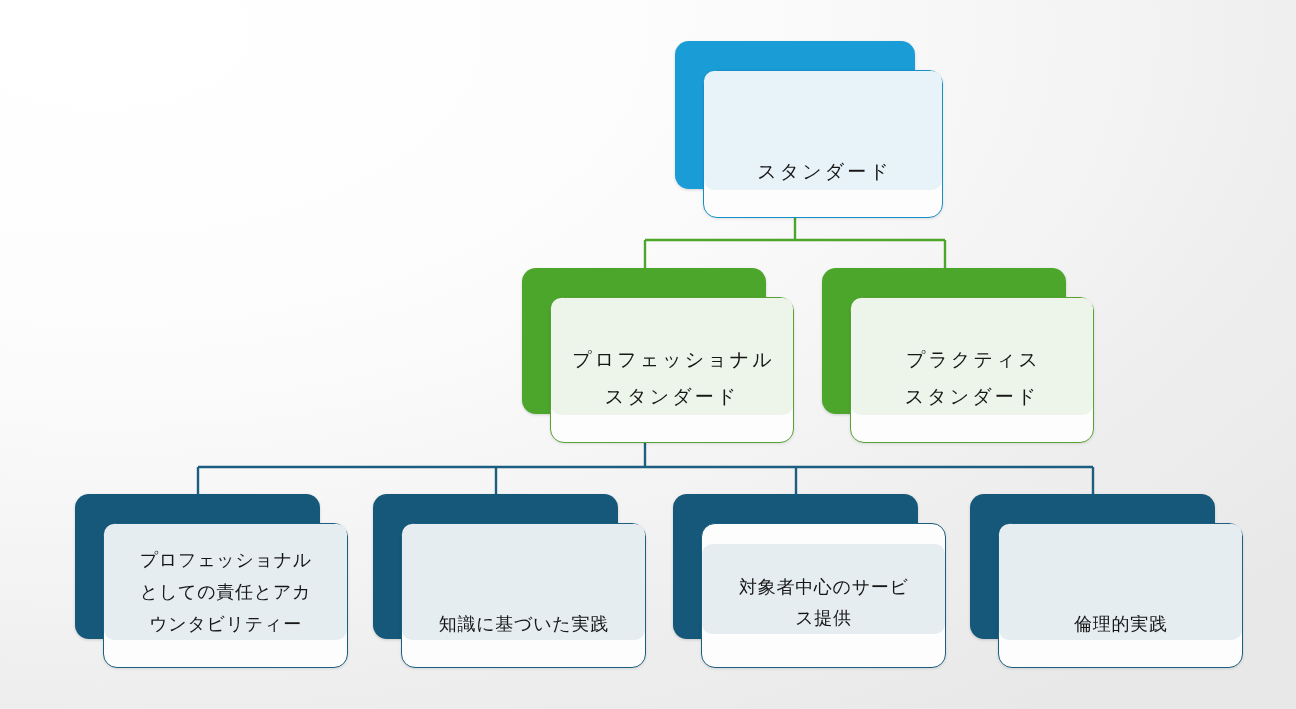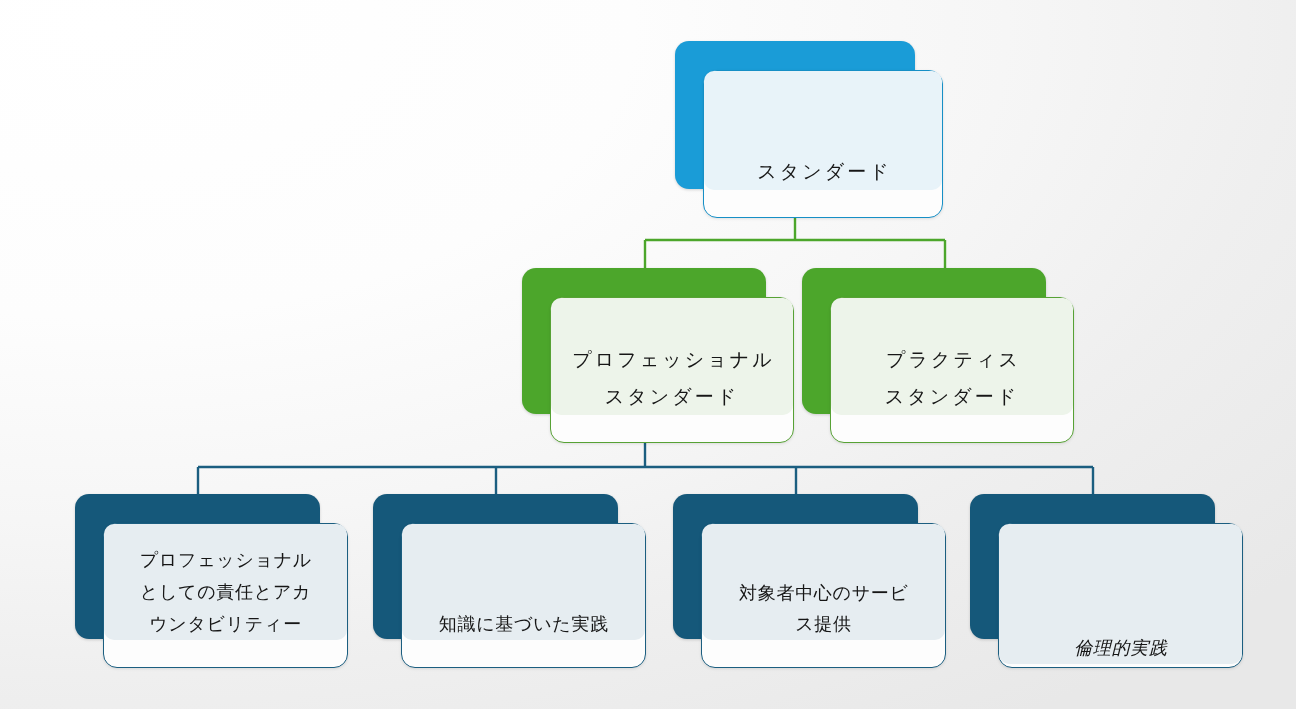--- a/index.html
+++ b/index.html
@@ -126,21 +126,21 @@
   <div class="node green" style="left:522px; top:268px; width:272px; height:175px;">
     <div class="backcard" style="width:244px; height:146px;"></div>
     <div class="frontcard" style="left:28px; top:29px; width:244px; height:146px;">
       <div class="inner" style="height:117px;">
         <span class="label">プロフェッショナル
 スタンダード</span>
       </div>
     </div>
   </div>
 
-  <div class="node green" style="left:802px; top:268px; width:280px; height:175px;">
+  <div class="node green" style="left:822px; top:268px; width:280px; height:175px;">
     <div class="backcard" style="width:244px; height:146px;"></div>
     <div class="frontcard" style="left:28px; top:29px; width:244px; height:146px;">
       <div class="inner" style="height:117px;">
         <span class="label">プラクティス
 スタンダード</span>
       </div>
     </div>
   </div>
 
   <div class="node navy wrap3" style="left:75px; top:494px; width:273px; height:174px;">
@@ -159,29 +159,29 @@
     <div class="frontcard" style="left:28px; top:29px; width:245px; height:145px;">
       <div class="inner" style="height:116px;">
         <span class="label">知識に基づいた実践</span>
       </div>
     </div>
   </div>
 
   <div class="node navy" style="left:673px; top:494px; width:273px; height:174px;">
     <div class="backcard" style="width:245px; height:145px;"></div>
     <div class="frontcard" style="left:28px; top:29px; width:245px; height:145px;">
-      <div class="inner" style="height:116px;">
+      <div class="inner" style="height:90px;margin-top:20px;">
         <span class="label">対象者中心のサービ
 ス提供</span>
       </div>
     </div>
   </div>
 
   <div class="node navy" style="left:970px; top:494px; width:273px; height:174px;">
     <div class="backcard" style="width:245px; height:145px;"></div>
     <div class="frontcard" style="left:28px; top:29px; width:245px; height:145px;">
-      <div class="inner" style="height:140px;font-style:italic;">
+      <div class="inner" style="height:116px;">
         <span class="label">倫理的実践</span>
       </div>
     </div>
   </div>
 
 </div>
 
 </body></html>

